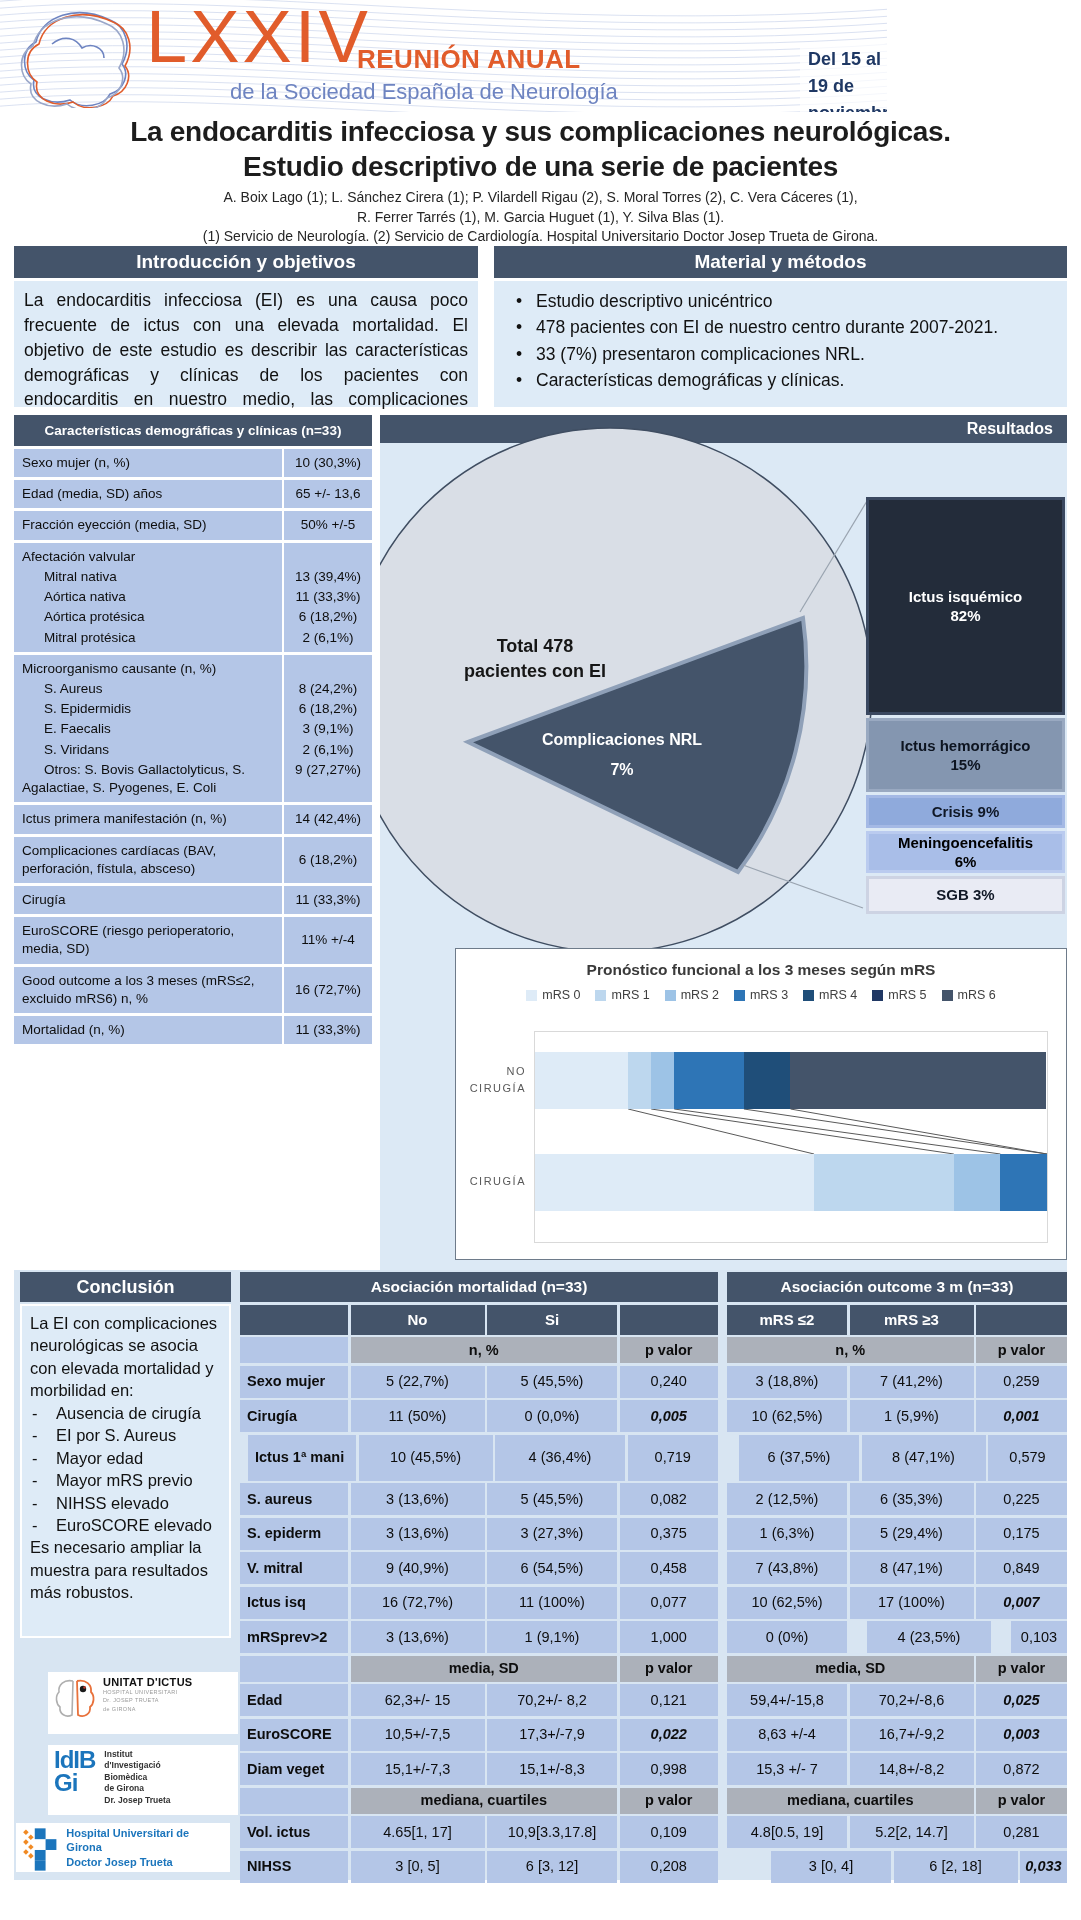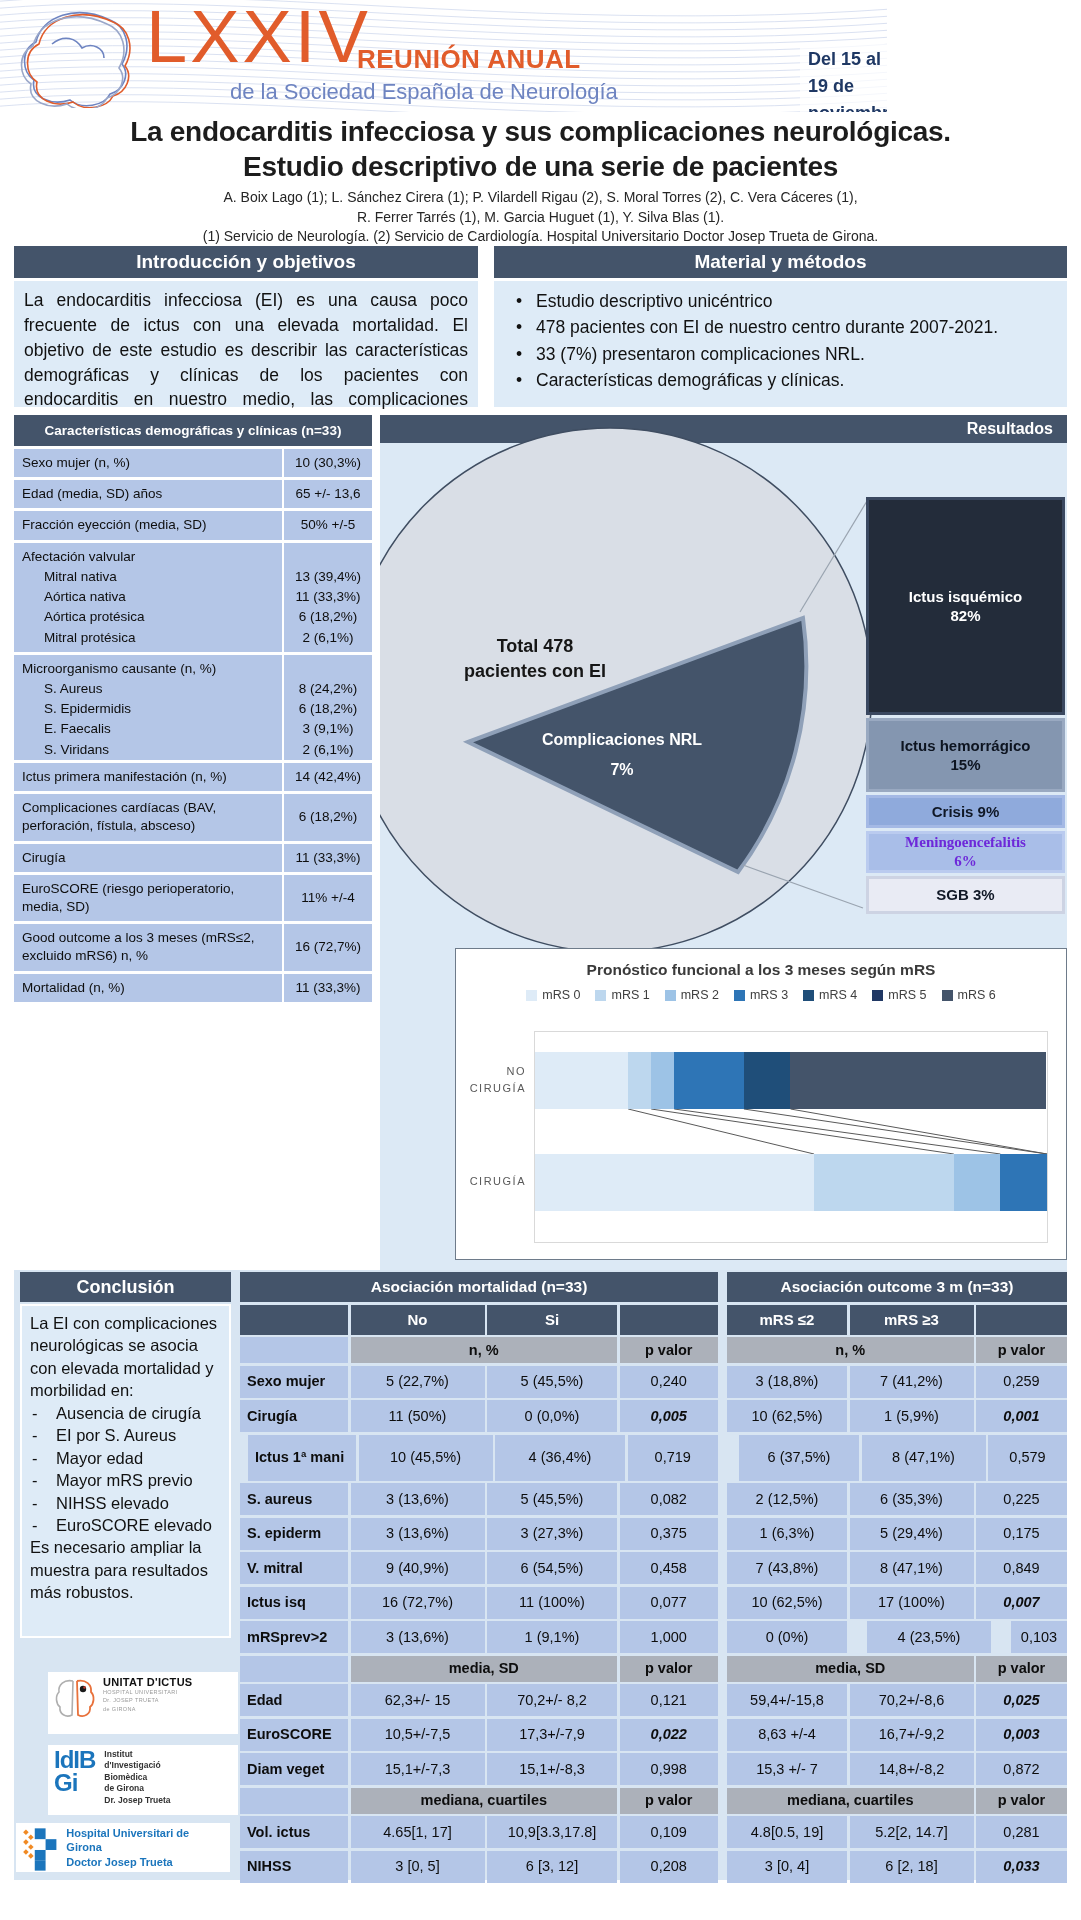--- a/index.html
+++ b/index.html
@@ -236,20 +236,24 @@
           <div class="gval">6 (18,2%)</div>
         </div>
         <div class="gline">
           <div class="gtext ind">E. Faecalis</div>
           <div class="gval">3 (9,1%)</div>
         </div>
         <div class="gline">
           <div class="gtext ind">S. Viridans</div>
           <div class="gval">2 (6,1%)</div>
         </div>
+        <div class="gline last">
+          <div class="gtext hang">Otros: S. Bovis Gallactolyticus, S. Agalactiae, S. Pyogenes, E. Coli</div>
+          <div class="gval">9 (27,27%)</div>
+        </div>
       </div>
       <div class="drow">
         <div class="dlab">Ictus primera manifestación (n, %)</div>
         <div class="dval">14 (42,4%)</div>
       </div>
       <div class="drow">
         <div class="dlab">Complicaciones cardíacas (BAV, perforación, fístula, absceso)</div>
         <div class="dval">6 (18,2%)</div>
       </div>
       <div class="drow">
@@ -291,21 +295,21 @@
         <div>Ictus isquémico</div>
         <div>82%</div>
       </div>
       <div class="nrl-box" style="height: 74px; background: rgb(132, 150, 176); border: 3px solid rgb(153, 169, 193); color: rgb(13, 20, 32);">
         <div>Ictus hemorrágico</div>
         <div>15%</div>
       </div>
       <div class="nrl-box" style="height: 33px; background: rgb(143, 170, 220); border: 3px solid rgb(164, 185, 229); color: rgb(16, 24, 38);">
         <div>Crisis 9%</div>
       </div>
-      <div class="nrl-box" style="height: 42px; background: rgb(169, 190, 232); border: 3px solid rgb(186, 203, 239); color: #6d28d9; font-family: Liberation Serif, serif;">
+      <div class="nrl-box" style="height: 42px; background: rgb(169, 190, 232); border: 3px solid rgb(186, 203, 239); color: #000000;">
         <div>Meningoencefalitis</div>
         <div>6%</div>
       </div>
       <div class="nrl-box" style="height: 38px; background: rgb(233, 235, 244); border: 3px solid rgb(205, 211, 227); color: rgb(16, 24, 38);">
         <div>SGB 3%</div>
       </div>
     </div>
 
   <div id="chart-box">
     <div id="cb-title">Pronóstico funcional a los 3 meses según mRS</div>
@@ -634,20 +638,20 @@
         </div>
         <div class="trow ogrid" style="height: 26px;">
           <div class="tcell gray" style="grid-column: span 2;">mediana, cuartiles</div>
           <div class="tcell gray">p valor</div>
         </div>
         <div class="trow ogrid" style="height: 32px;">
           <div class="tcell ">4.8[0.5, 19]</div>
           <div class="tcell ">5.2[2, 14.7]</div>
           <div class="tcell ">0,281</div>
         </div>
-        <div class="trow ogrid" style="height: 32px;">
+        <div class="trow ogrid" style="height: 32px; margin-left: 44px;">
           <div class="tcell ">3 [0, 4]</div>
           <div class="tcell ">6 [2, 18]</div>
           <div class="tcell sig">0,033</div>
         </div>
       </div>
   </div>
 </div>
 
 </body></html>

